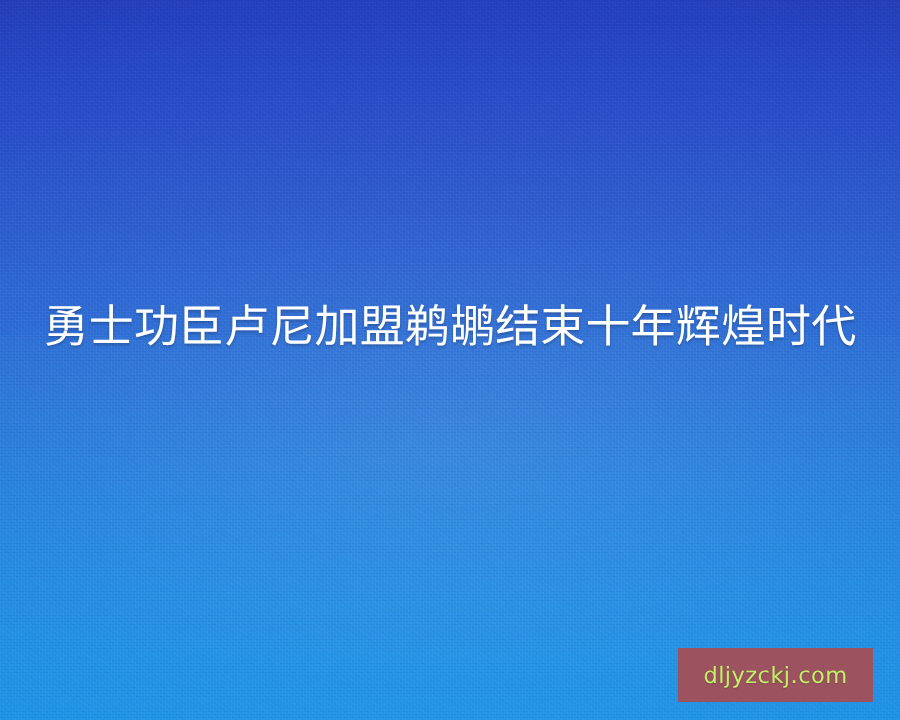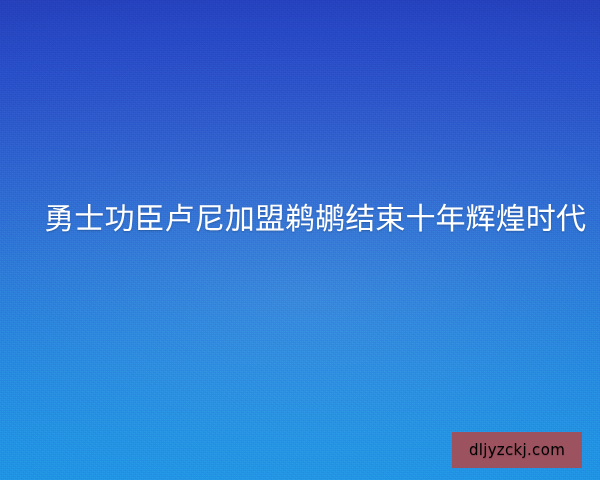--- a/index.html
+++ b/index.html
@@ -87,41 +87,40 @@
     line-height: 42px;
     letter-spacing: 0.2px;
     font-weight: 400;
     text-shadow: 0 1px 2px rgba(0,0,0,0.22);
     padding: 0 14px;
     box-sizing: border-box;
     white-space: nowrap;
   }
   .headline .line {
     display: block;
-    text-align: right;
   }
   .headline .line-1 {
     letter-spacing: 0.1px;
   }
 
   
   .watermark {
     position: absolute;
     left: 452px;
     top: 432px;
     width: 130px;
     height: 36px;
     background: #9d5260;
     display: flex;
     align-items: center;
     justify-content: center;
     box-sizing: border-box;
   }
   .watermark-label {
-    color: #000000;
+    color: #bef264;
     font-size: 15px;
     line-height: 1;
     letter-spacing: 0.3px;
     font-family: "DejaVu Sans", "Liberation Sans", sans-serif;
     text-shadow: 0 1px 1px rgba(0,0,0,0.18);
   }
 </style>
 </head>
 <body>
 

